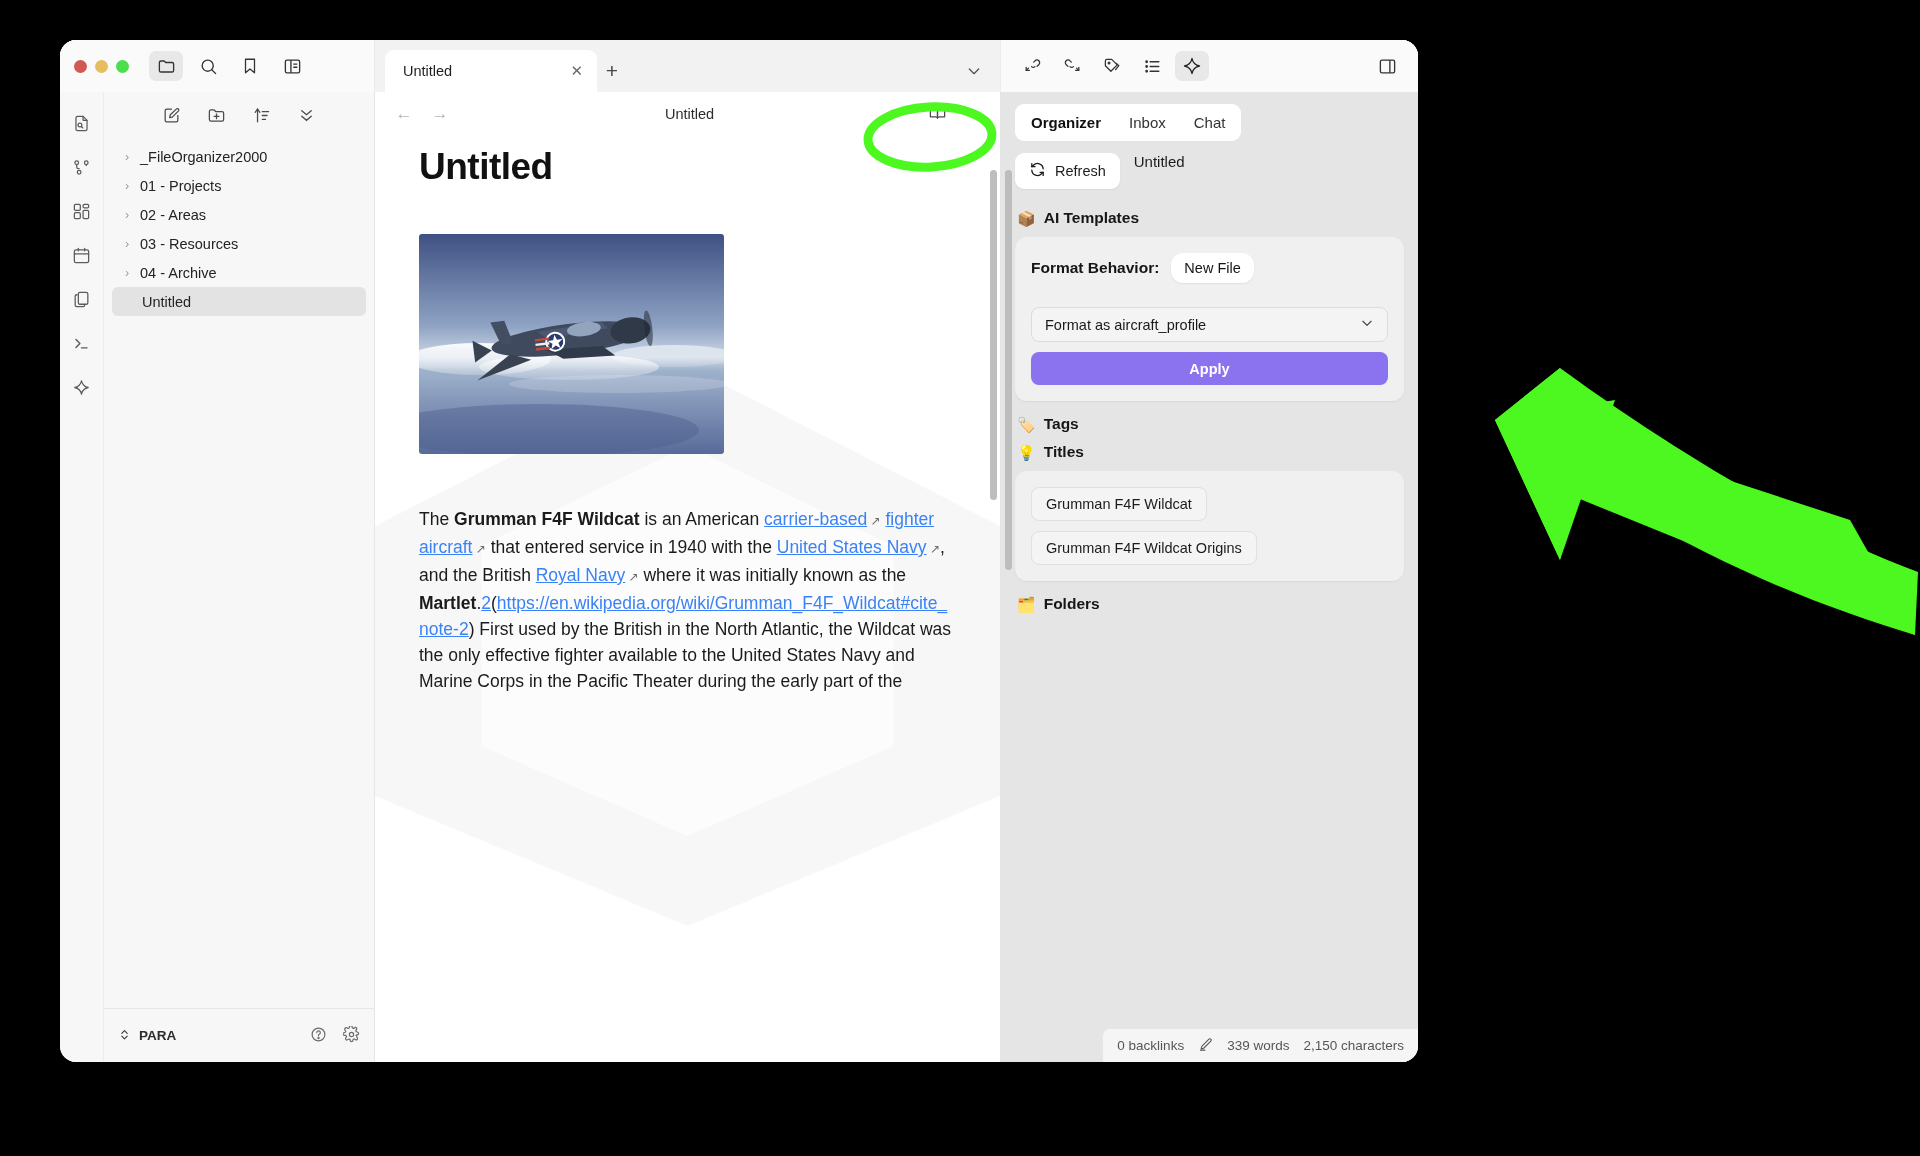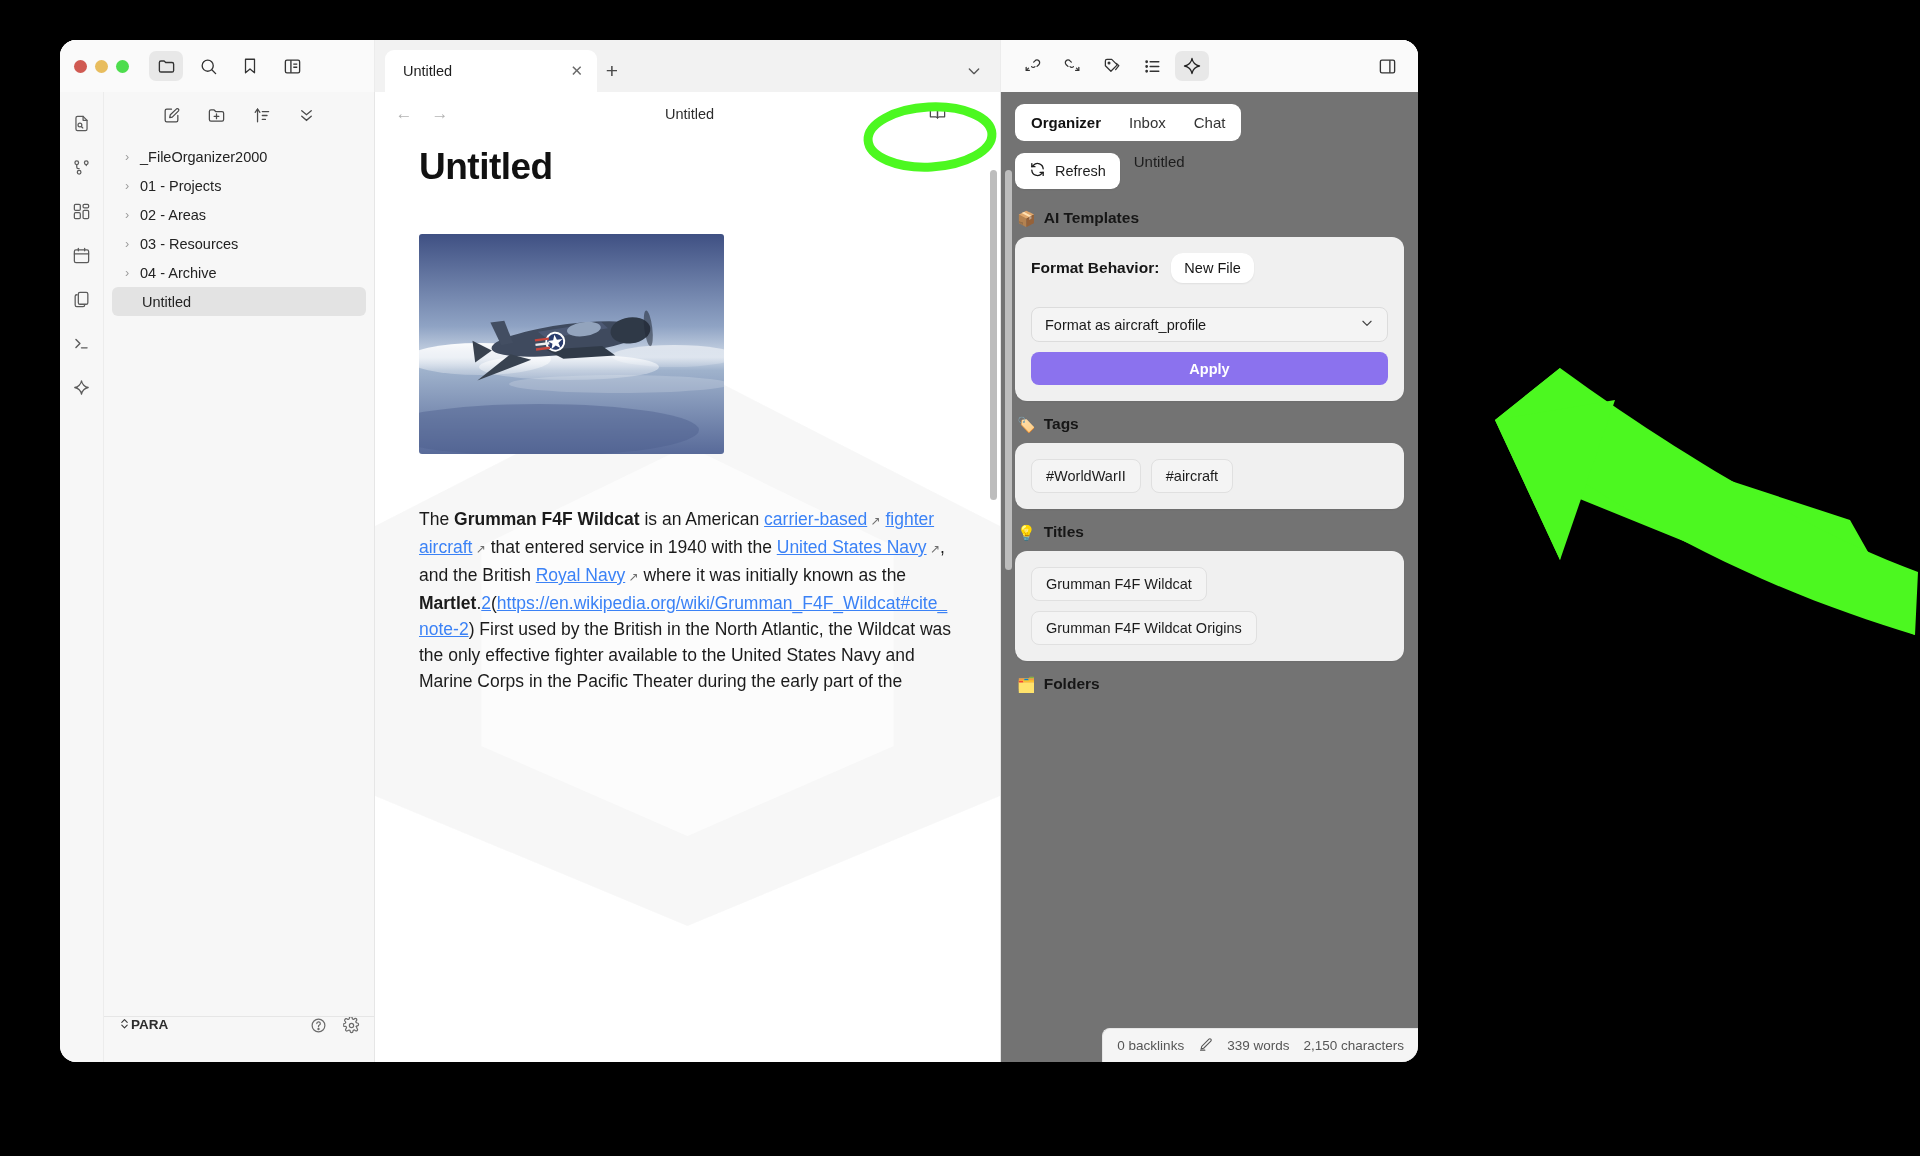--- a/index.html
+++ b/index.html
@@ -137,23 +137,24 @@
     color: #232323;
     gap: 6px;
   }
   .exp-row.selected { background:#e3e3e3; }
   .chev {
     width: 14px; display:flex; align-items:center; justify-content:center;
     color:#9a9a9a; font-size:12.5px;
   }
   .exp-row.leaf { padding-left: 30px; }
   .exp-footer {
-    height: 46px;
-    display:flex; 
+    height: 54px;
+    display:flex; align-items:center;
     padding: 0 14px;
+    gap: 8px;
     border-top: 1px solid #e6e6e6;
     font-size: 13.5px;
     color:#2d2d2d;
     font-weight:bold;
   }
   .exp-footer .ef-right { margin-left:auto; display:flex; gap:16px; color:#6b6b6b; }
 
   
   .editor { flex:1; display:flex; flex-direction:column; background:#fff; min-width:0; position:relative;}
   .ed-header {
@@ -190,21 +191,21 @@
     font-size: 17.5px; line-height: 26px; color:#1b1b1b;
     position:relative;
   }
   .doc-p b { font-weight: bold; }
   a.dl { color:#3b82f6; text-decoration: underline; }
   .extlink { font-size:12px; color:#6f6f6f; text-decoration:none; }
 
   
   .rpanel {
     width: 418px;
-    background:#737373;
+    background:#e5e5e5;
     border-left: 1px solid #e4e4e4;
     display:flex; flex-direction:column;
     position:relative;
   }
   .rp-tabs {
     display:flex; align-items:center; gap: 4px;
     margin: 12px 0 6px 14px;
     background: #ffffff;
     border-radius: 9px;
     padding: 4px;
@@ -668,26 +669,20 @@
             </div>
             <div class="apply-btn" id="apply-btn" style="background: rgb(139, 114, 238);">
               <span>Apply</span>
             </div>
           </div>
 
           <div class="sec-head">
             <span class="sec-emoji">🏷️</span>
             <span>Tags</span>
           </div>
-          <div class="card">
-            <div class="chipwrap">
-              <span class="chip">#WorldWarII</span>
-              <span class="chip">#aircraft</span>
-            </div>
-          </div>
 
           <div class="sec-head">
             <span class="sec-emoji">💡</span>
             <span>Titles</span>
           </div>
           <div class="card">
             <div class="chipwrap">
               <span class="chip">Grumman F4F Wildcat</span>
               <span class="chip">Grumman F4F Wildcat Origins</span>
             </div>

